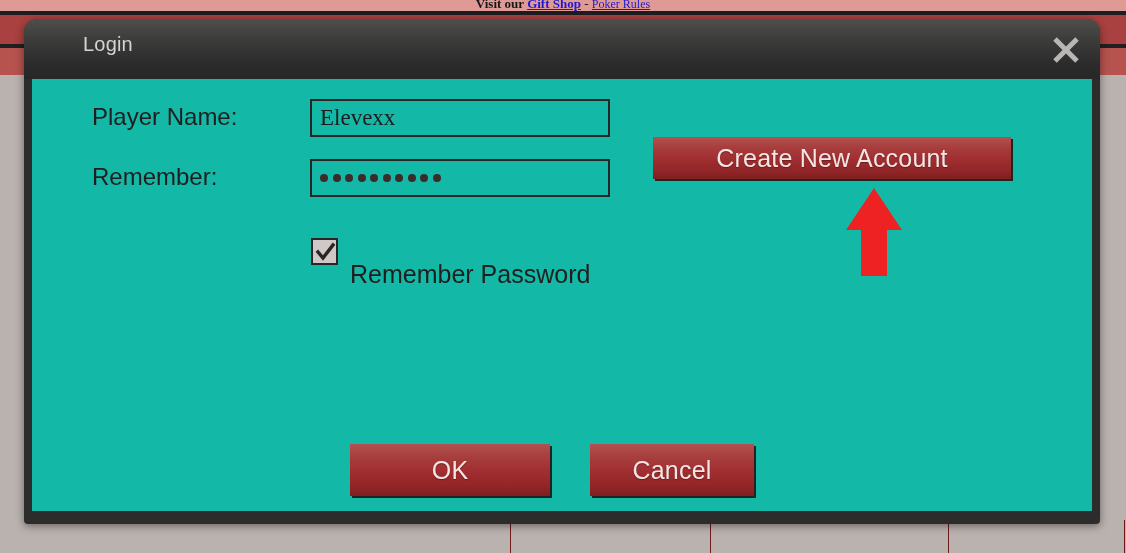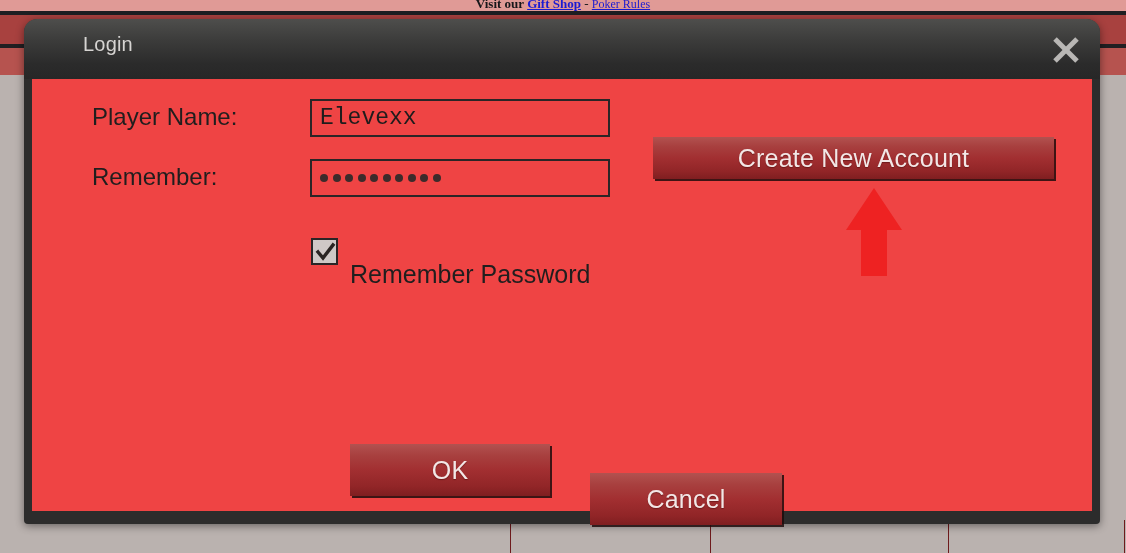--- a/index.html
+++ b/index.html
@@ -144,41 +144,41 @@
     cursor: pointer;
   }
   .close-btn svg { display: block; }
 
   .dlg-body {
     position: absolute;
     left: 8px;
     top: 60px;
     width: 1060px;
     height: 432px;
-    background: #ef4444;
+    background: #14b8a6;
   }
 
   
   .field-label {
     position: absolute;
     font-size: 24px;
     color: #201e1e;
     white-space: nowrap;
   }
   .lbl-player { left: 60px; top: 24px; }
   .lbl-pass   { left: 60px; top: 84px; }
 
   .textbox {
     position: absolute;
     left: 278px;
     width: 300px;
     height: 38px;
     border: 2px solid #2b2526;
     background: transparent;
-    font-family: Liberation Mono, monospace;
+    font-family: Liberation Serif, serif;
     font-size: 23px;
     color: #1f1c1c;
     padding: 0 8px;
     outline: none;
     line-height: 34px;
   }
   .tb-player { top: 20px; }
   .tb-pass   { top: 80px; }
 
   .pw-dots {
@@ -234,35 +234,34 @@
     font-size: 25px;
     cursor: pointer;
     box-shadow: 2px 2px 0 rgba(30,12,12,0.85);
     text-shadow: 0 1px 1px rgba(70,10,10,0.5);
     letter-spacing: 0.2px;
   }
 
   .btn-create {
     left: 621px;
     top: 58px;
-    width: 401px;
+    width: 358px;
     height: 42px;
   }
   .btn-ok {
     left: 318px;
     top: 365px;
     width: 200px;
     height: 52px;
   }
   .btn-cancel {
     left: 558px;
     top: 365px;
-    width: 192px;
+    width: 164px;
     height: 52px;
-    margin-top: 29px;
   }
 
   
   .arrow {
     position: absolute;
     left: 812px;
     top: 107px;
     width: 60px;
     height: 92px;
     pointer-events: none;

